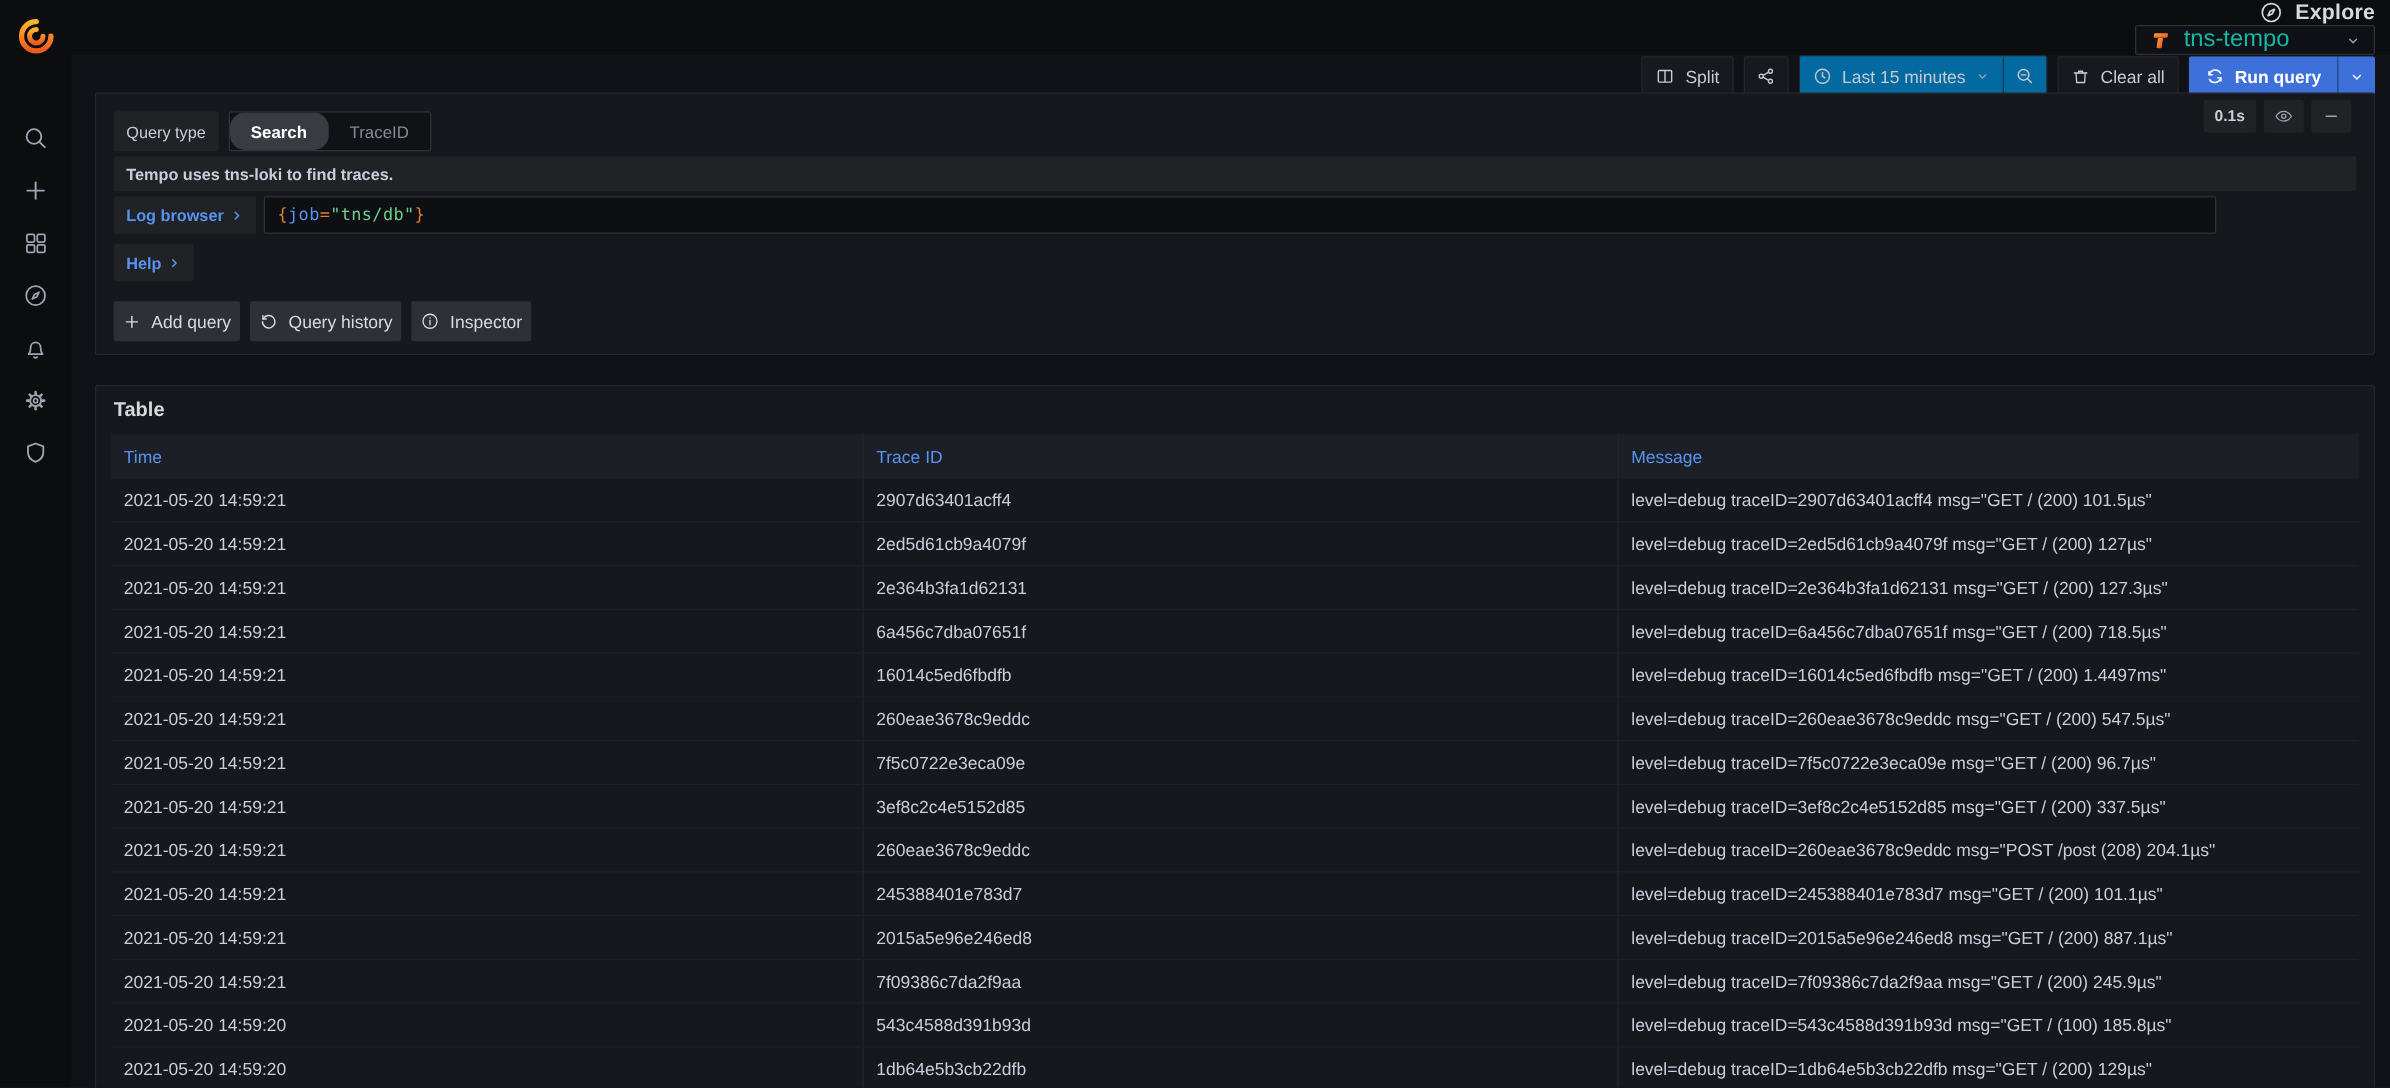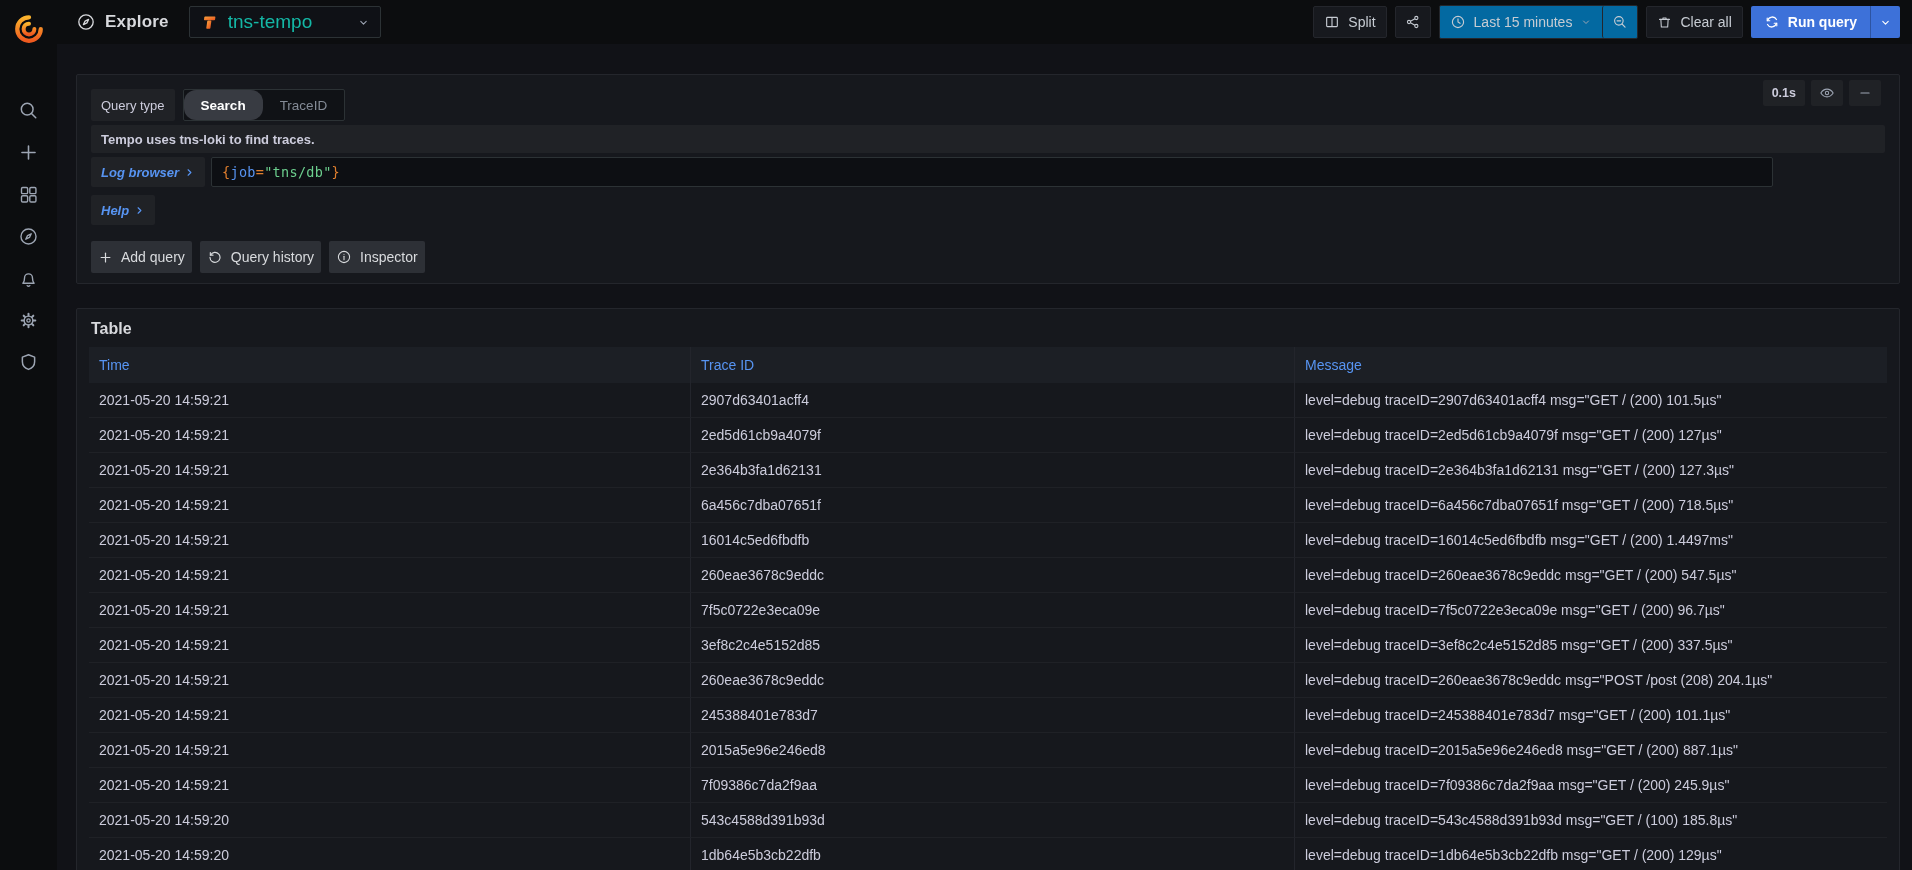--- a/index.html
+++ b/index.html
@@ -34,21 +34,21 @@
   
   .sidebar{width:57px;min-width:57px;background:var(--bg-nav);display:flex;flex-direction:column;align-items:center;}
   .logo{width:57px;height:57px;display:flex;align-items:center;justify-content:center;}
   .side-icons{margin-top:32px;display:flex;flex-direction:column;align-items:center;}
   .side-btn{width:57px;height:42px;display:flex;align-items:center;justify-content:center;color:var(--text-dim);}
 
   
   .main{flex:1;display:flex;flex-direction:column;min-width:0;}
 
   
-  .navbar{height:44px;min-height:44px;background:var(--bg-nav);display:flex;align-items:center;padding:0 12px 0 19px;}
+  .navbar{height:44px;min-height:44px;background:var(--bg-nav);display:flex;align-items:flex-end;padding:0 12px 0 19px;flex-direction:column;}
   .brand{display:flex;align-items:center;gap:9px;color:#d8d9dd;}
   .brand .title{font-size:17px;font-weight:600;letter-spacing:.2px;}
   .ds-picker{margin-left:20px;width:192px;height:32px;background:#0f1116;border:1px solid var(--border-strong);border-radius:2px;display:flex;align-items:center;padding:0 10px;gap:9px;}
   .ds-picker .ds-name{font-size:19px;color:#14b8a6;flex:1;text-align:left;}
   .nav-right{margin-left:auto;display:flex;align-items:center;gap:8px;}
   .nav-btn{height:32px;background:#17191e;border:1px solid var(--border-panel);border-radius:2px;display:flex;align-items:center;gap:8px;padding:0 10px;color:#c7ccd3;font-size:14px;font-weight:500;}
   .nav-btn.icon-only{padding:0 9px;}
   .btn-group{display:flex;align-items:stretch;border:1px solid var(--border-panel);border-radius:2px;background:#0369a1;}
   .btn-group .nav-btn{border:none;background:transparent;}
   .btn-group .nav-btn + .nav-btn{border-left:1px solid var(--border-panel);}
@@ -69,21 +69,21 @@
 
   .qrow1{display:flex;align-items:center;gap:8px;height:32px;}
   .inline-label{background:var(--bg-el);border-radius:2px;height:32px;display:flex;align-items:center;padding:0 10px;font-size:13px;font-weight:500;color:var(--text);}
   .radio-group{display:flex;height:32px;border:1px solid var(--border-strong);border-radius:2px;background:#101216;overflow:hidden;}
   .radio-opt{height:100%;display:flex;align-items:center;padding:0 17px;font-size:13.5px;color:var(--text-faint);font-weight:500;}
   .radio-opt.active{background:var(--bg-el-hi);color:#fff;font-weight:700;border-radius:12px;}
 
   .info-bar{margin-top:4px;background:var(--bg-el);border-radius:2px;height:28px;display:flex;align-items:center;padding:0 10px;font-size:13px;font-weight:600;color:var(--text);}
 
   .qrow3{margin-top:4px;display:flex;align-items:center;gap:6px;padding-right:112px;}
-  .chip-link{background:var(--bg-el);border-radius:2px;height:30px;display:flex;align-items:center;gap:5px;padding:0 10px;font-size:13px;font-weight:600;color:var(--blue);font-style:italic;}
+  .chip-link{background:var(--bg-el);border-radius:2px;height:30px;display:flex;align-items:center;gap:5px;padding:0 10px;font-size:13px;font-weight:600;color:var(--blue);}
   .code-input{flex:1;height:30px;background:var(--bg-input);border:1px solid var(--border-strong);border-radius:2px;display:flex;align-items:center;padding:0 10px;font-family:"DejaVu Sans Mono","Liberation Mono",monospace;font-size:13.5px;letter-spacing:.3px;}
   .tok-brace,.tok-op{color:#e07f2e;}
   .tok-label{color:#5794f2;}
   .tok-str{color:#6ccf8e;}
 
   .qrow4{margin-top:8px;display:flex;}
   .qrow5{margin-top:16px;display:flex;gap:8px;}
   .sec-btn{background:var(--bg-btn-sec);border-radius:2px;height:32px;display:flex;align-items:center;gap:8px;padding:0 7px;font-size:14px;font-weight:500;color:#d9dbde;}
 
   

